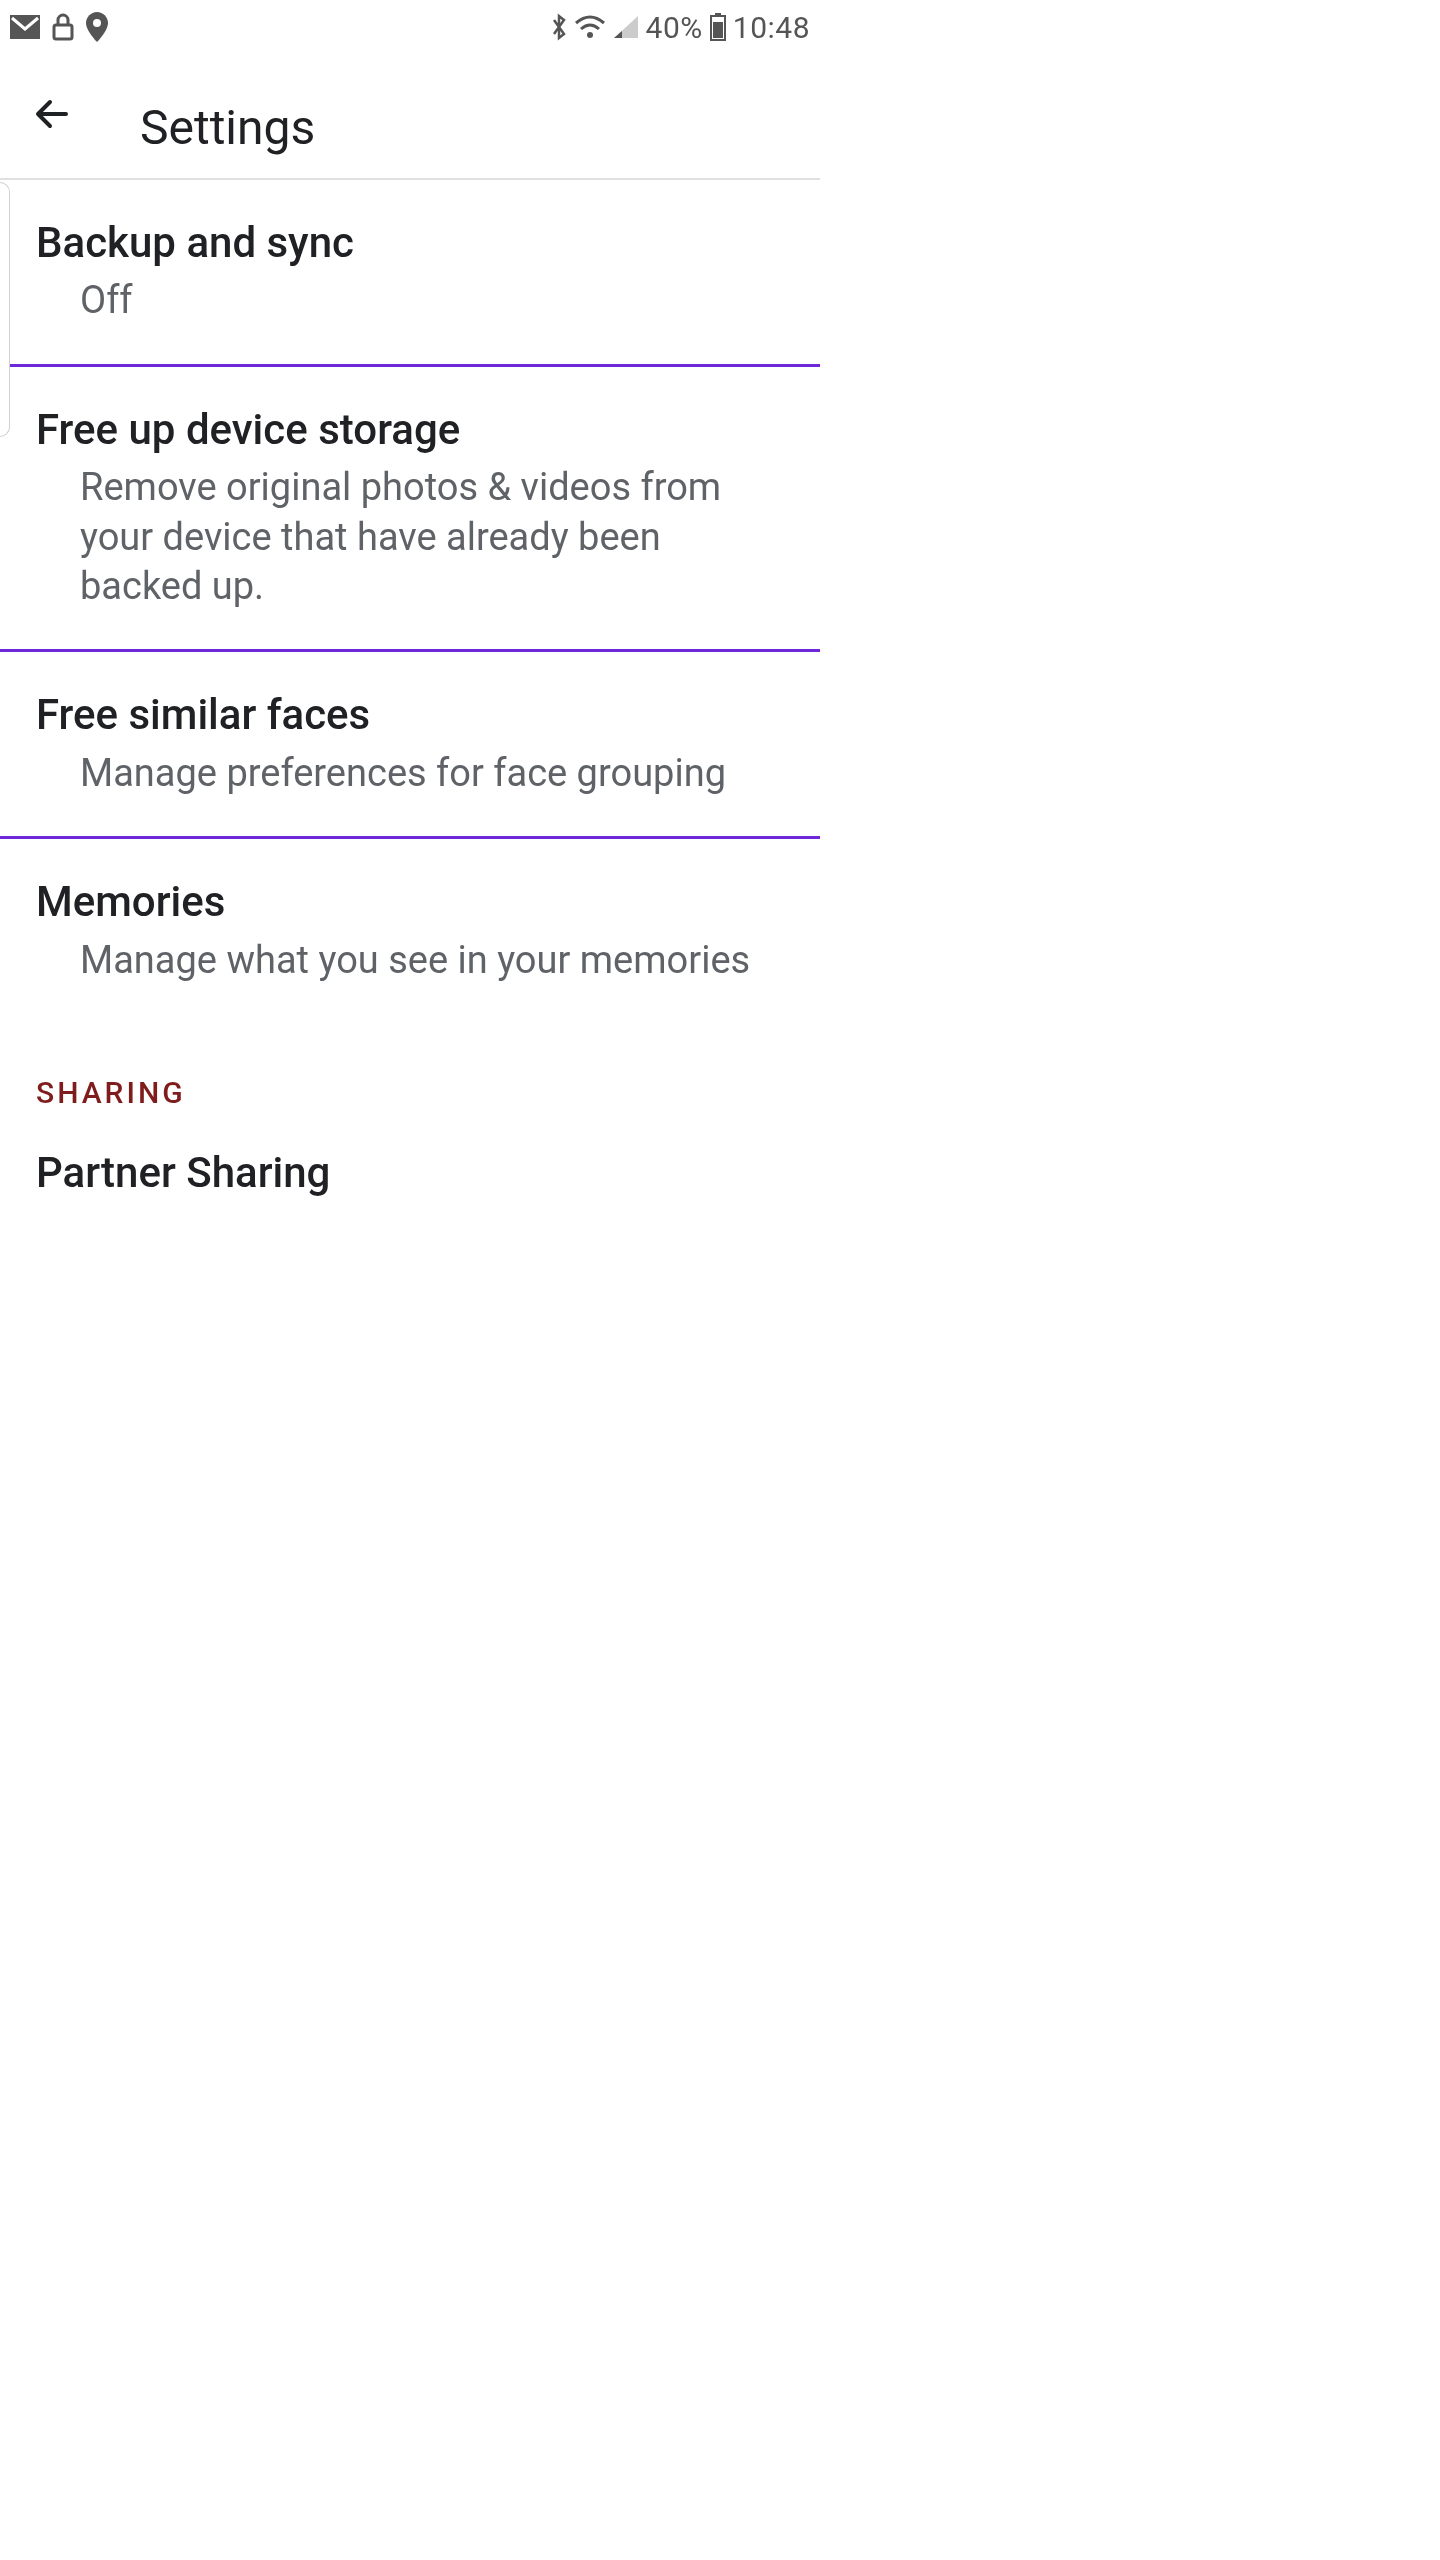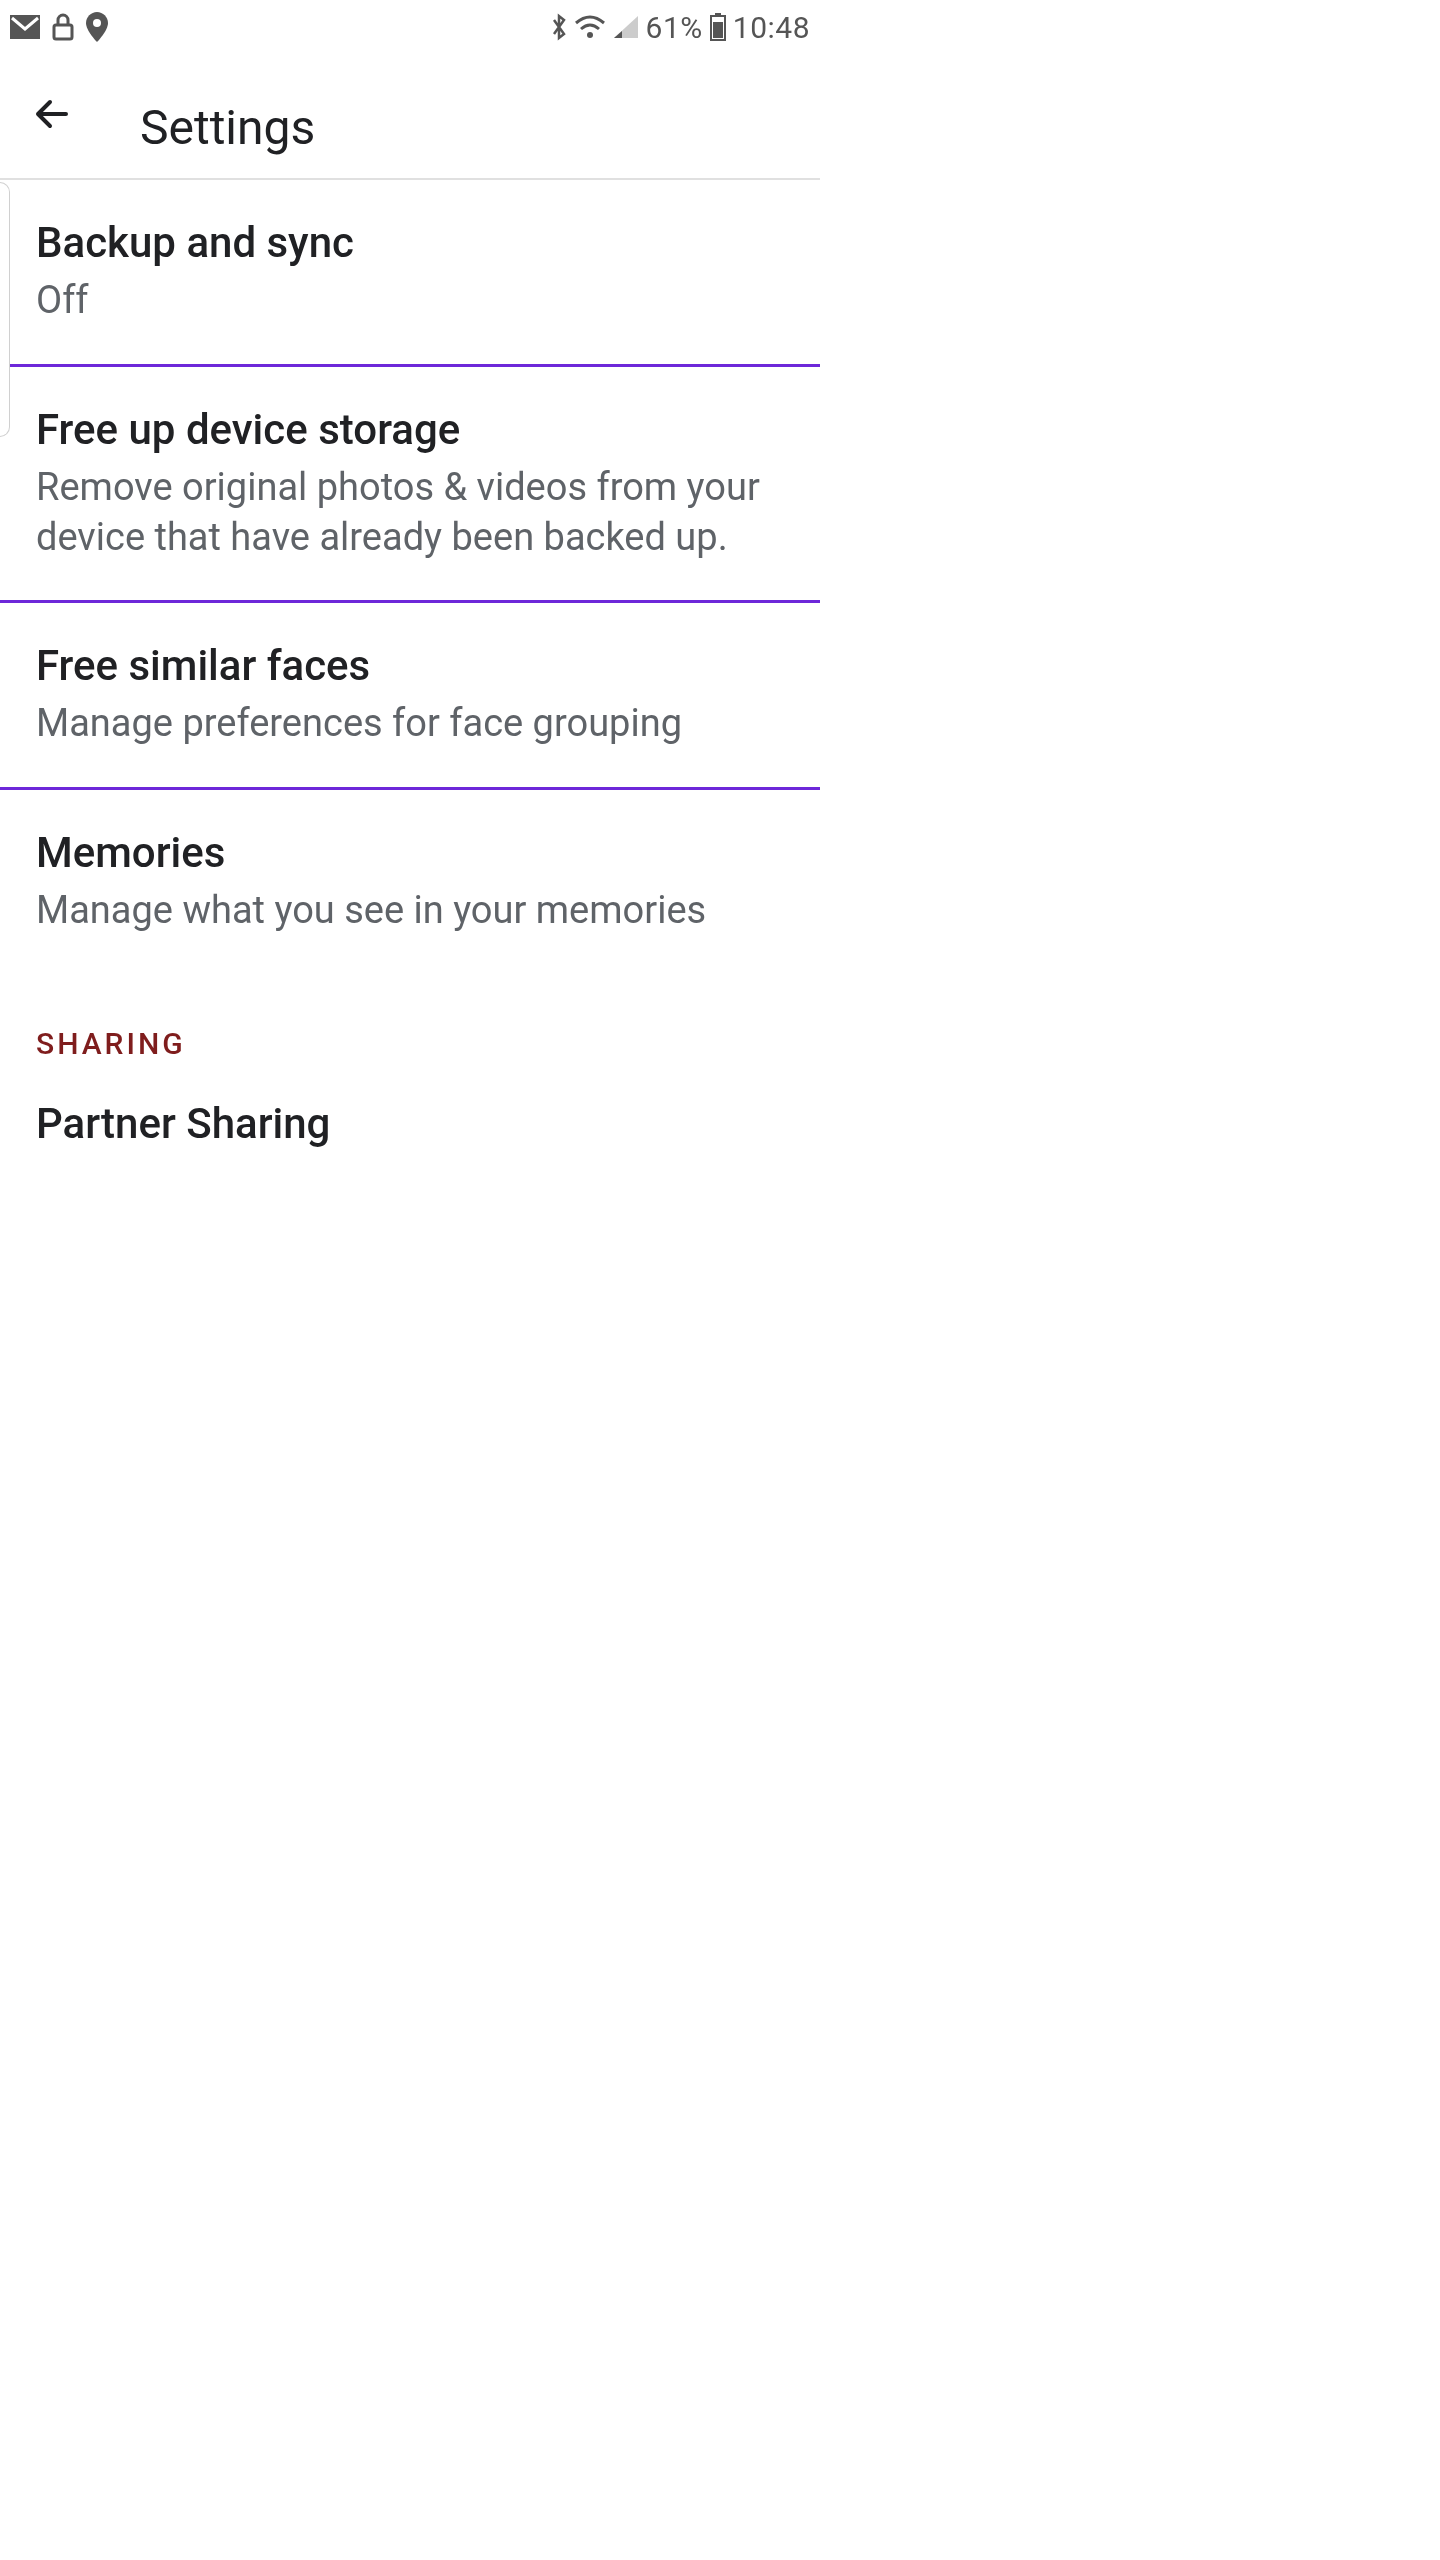--- a/index.html
+++ b/index.html
@@ -72,20 +72,21 @@
     font-size: 42px;
     font-weight: 500;
     color: #202124;
     line-height: 1.2;
   }
   .item-sub {
     font-size: 38px;
     color: #5f6368;
     margin-top: 8px;
     line-height: 1.3;
+    margin-left: 44px;
   }
   .section-header {
     padding: 52px 36px 0 36px;
     font-size: 30px;
     font-weight: 500;
     letter-spacing: 3px;
     color: #7f1d1d;
   }
   .list-item.no-border {
     border-bottom: none;
@@ -138,21 +139,21 @@
           <path d="M7 14 Q16 6 25 14" fill="none" stroke="#555" stroke-width="3"></path>
           <circle cx="16" cy="20" r="3" fill="#555"></circle>
         </svg>
     </span>
     <span class="status-icon">
       <svg width="28" height="26" viewBox="0 0 28 26">
           <path d="M2 24 L26 24 L26 2 Z" fill="#ccc"></path>
           <path d="M2 24 L10 24 L10 17 Z" fill="#555"></path>
         </svg>
     </span>
-    <span>61%</span>
+    <span>40%</span>
     <span class="status-icon">
       <svg width="18" height="30" viewBox="0 0 18 30">
           <rect x="2" y="4" width="14" height="24" fill="none" stroke="#555" stroke-width="2"></rect>
           <rect x="6" y="1" width="6" height="3" fill="#555"></rect>
           <rect x="4" y="10" width="10" height="16" fill="#555"></rect>
         </svg>
     </span>
     <span>10:48</span>
   </div>
 </div>

